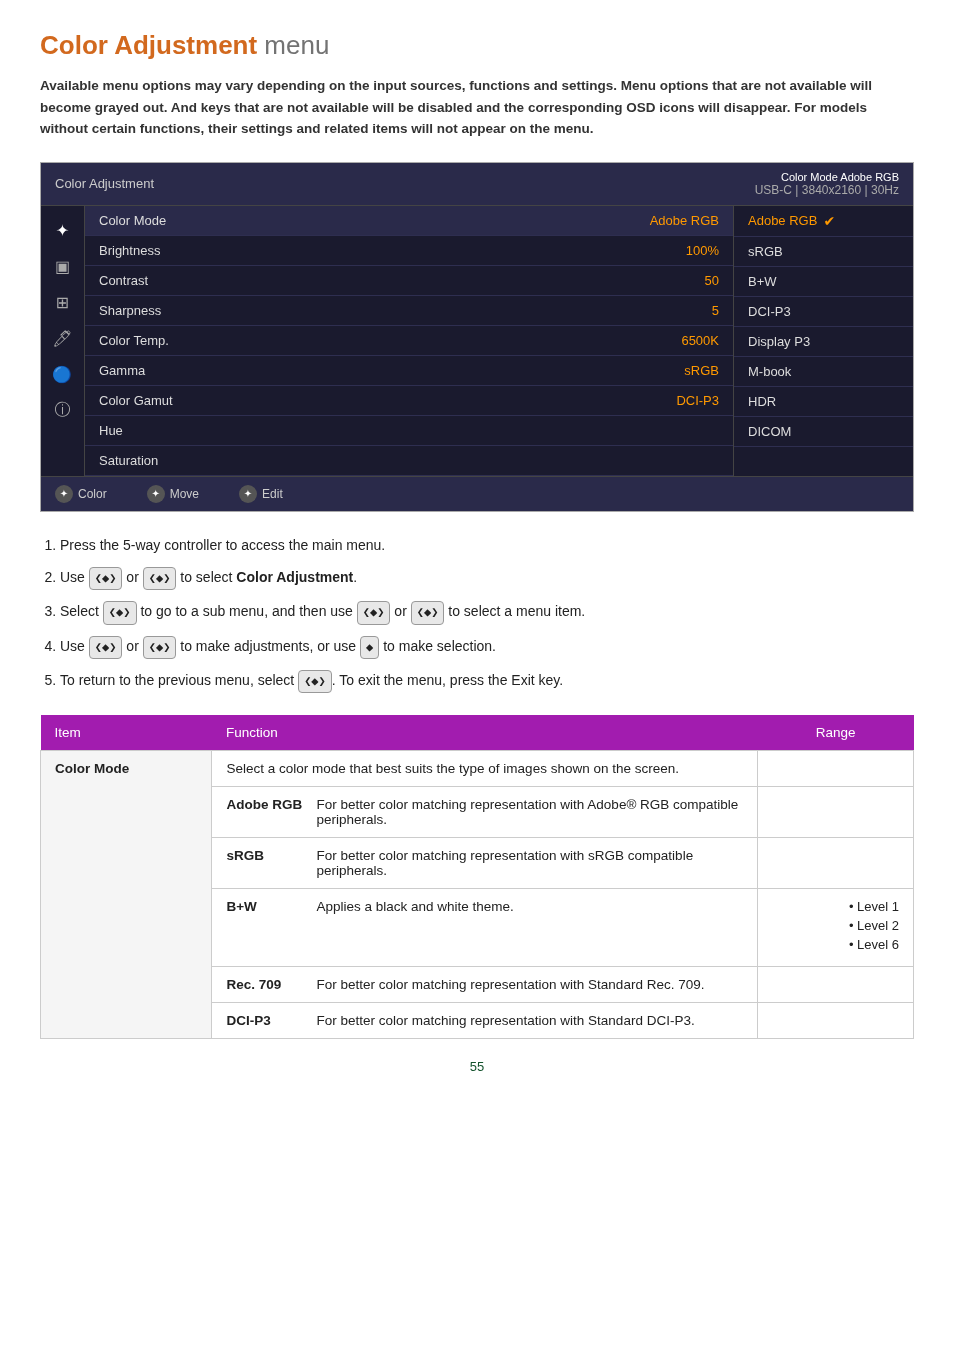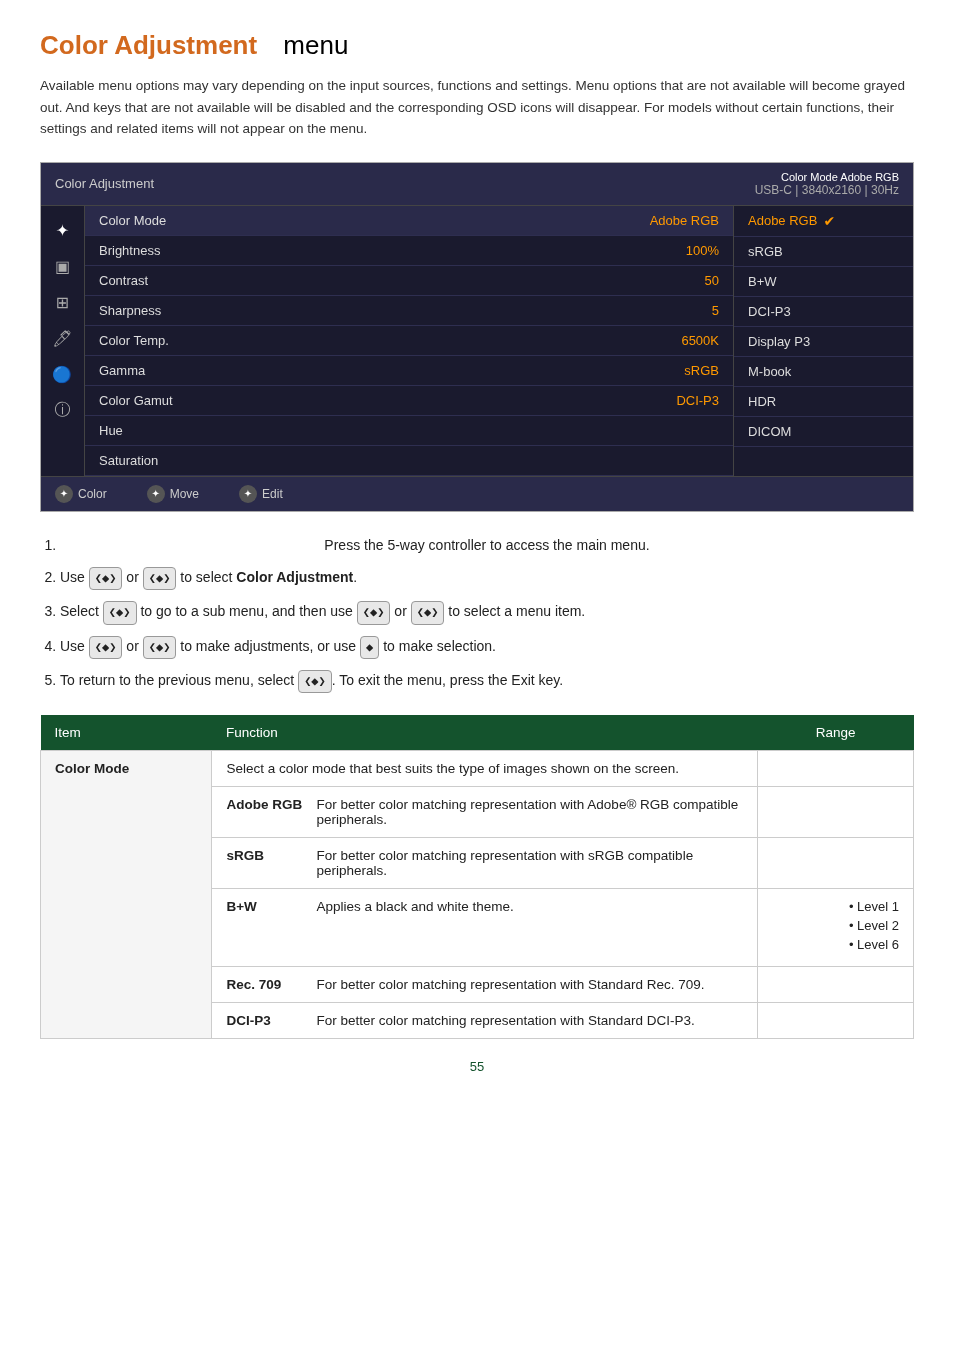--- a/index.html
+++ b/index.html
@@ -16,30 +16,30 @@
     .page-title {
       font-size: 26px;
       margin-bottom: 14px;
     }
     .page-title .bold-colored {
       font-weight: bold;
       color: #d2691e;
     }
     .page-title .normal {
       font-weight: normal;
-      color: #000000;
-      margin-left: 19px;
+      color: #737373;
     }
 
     
     .intro-text {
       font-size: 13.5px;
       line-height: 1.6;
       margin-bottom: 22px;
       color: #333;
+      font-weight: bold;
     }
 
     
     .osd-box {
       border: 1px solid #aaa;
       margin-bottom: 22px;
       background: #1a1a2e;
       color: #fff;
       font-size: 13px;
     }
@@ -172,21 +172,21 @@
     }
 
     
     .main-table {
       width: 100%;
       border-collapse: collapse;
       margin-bottom: 20px;
       font-size: 13.5px;
     }
     .main-table th {
-      background: #14532d;
+      background: #a21caf;
       color: #fff;
       padding: 10px 14px;
       text-align: left;
       font-weight: normal;
     }
     .main-table th.range-col {
       text-align: center;
     }
     .main-table td {
       padding: 10px 14px;
@@ -328,21 +328,21 @@
       <span>Move</span>
     </div>
     <div class="osd-footer-item">
       <span class="ctrl-icon">✦</span>
       <span>Edit</span>
     </div>
   </div>
 </div>
 
 <ol style="padding-left: 20px; margin-bottom: 22px;">
-  <li style="margin-bottom: 10px; font-size: 14px; line-height: 1.6; text-align: center;">
+  <li style="margin-bottom: 10px; font-size: 14px; line-height: 1.6;">
     Press the 5-way controller to access the main menu.
   </li>
   <li style="margin-bottom: 10px; font-size: 14px; line-height: 1.6;">
     Use <span class="ctrl-inline">❮◆❯</span> or <span class="ctrl-inline">❮◆❯</span> to select <strong>Color Adjustment</strong>.
   </li>
   <li style="margin-bottom: 10px; font-size: 14px; line-height: 1.6;">
     Select <span class="ctrl-inline">❮◆❯</span> to go to a sub menu, and then use <span class="ctrl-inline">❮◆❯</span> or <span class="ctrl-inline">❮◆❯</span> to select a menu item.
   </li>
   <li style="margin-bottom: 10px; font-size: 14px; line-height: 1.6;">
     Use <span class="ctrl-inline">❮◆❯</span> or <span class="ctrl-inline">❮◆❯</span> to make adjustments, or use <span class="ctrl-inline">◆</span> to make selection.

